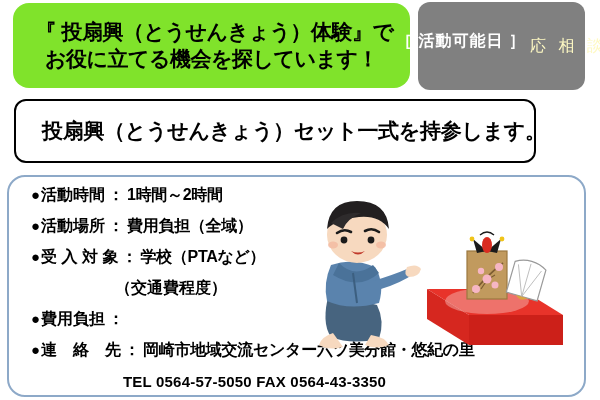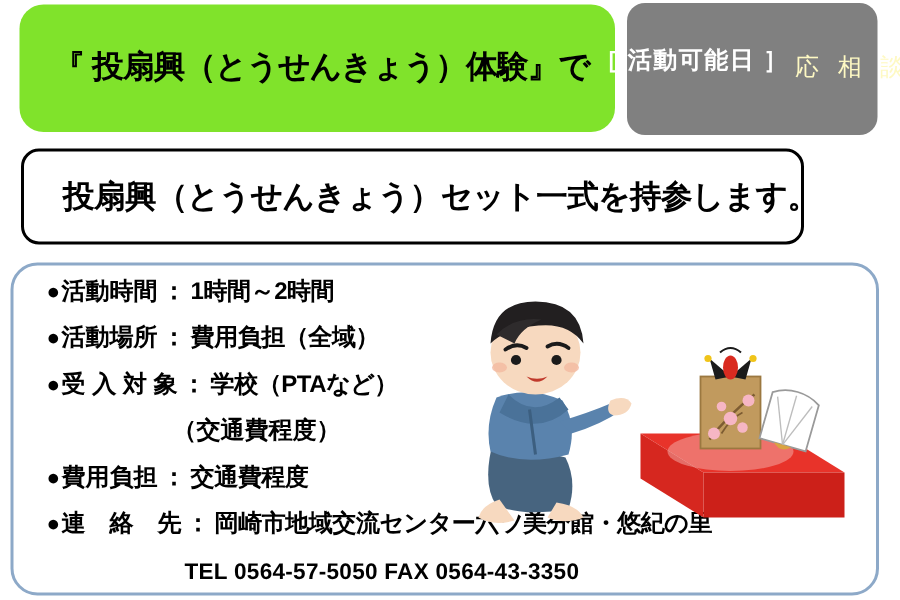--- a/index.html
+++ b/index.html
@@ -82,20 +82,21 @@
   .illus{position:absolute;left:300px;top:16px;width:270px;height:190px;}
   .illus svg{display:block;}
 </style>
 </head>
 <body>
 
 <div class="page">
 
   <div class="banner-green">
     <div class="line line1">『 投扇興（とうせんきょう）体験』で</div>
+    <div class="line line2">お役に立てる機会を探しています！</div>
   </div>
 
   <div class="banner-gray">
     <div class="g1">［ 活動可能日 ］</div>
     <div class="g2">応 相 談</div>
   </div>
 
   <div class="strip-white">
     <div class="txt">投扇興（とうせんきょう）セット一式を持参します。</div>
   </div>
@@ -124,21 +125,20 @@
         <span class="colon">：</span>
         <span class="val">学校（PTAなど）</span>
       </div>
 
       <div class="d-sub">（交通費程度）</div>
 
       <div class="d-row">
         <span class="bullet">●</span>
         <span class="lbl">費用負担</span>
         <span class="colon">：</span>
-        <span class="val">交通費程度</span>
       </div>
 
       <div class="d-row wide">
         <span class="bullet">●</span>
         <span class="lbl">連　絡　先</span>
         <span class="colon">：</span>
         <span class="val">岡崎市地域交流センター六ツ美分館・悠紀の里</span>
       </div>
 
       <div class="d-tel">TEL 0564-57-5050  FAX 0564-43-3350</div>

